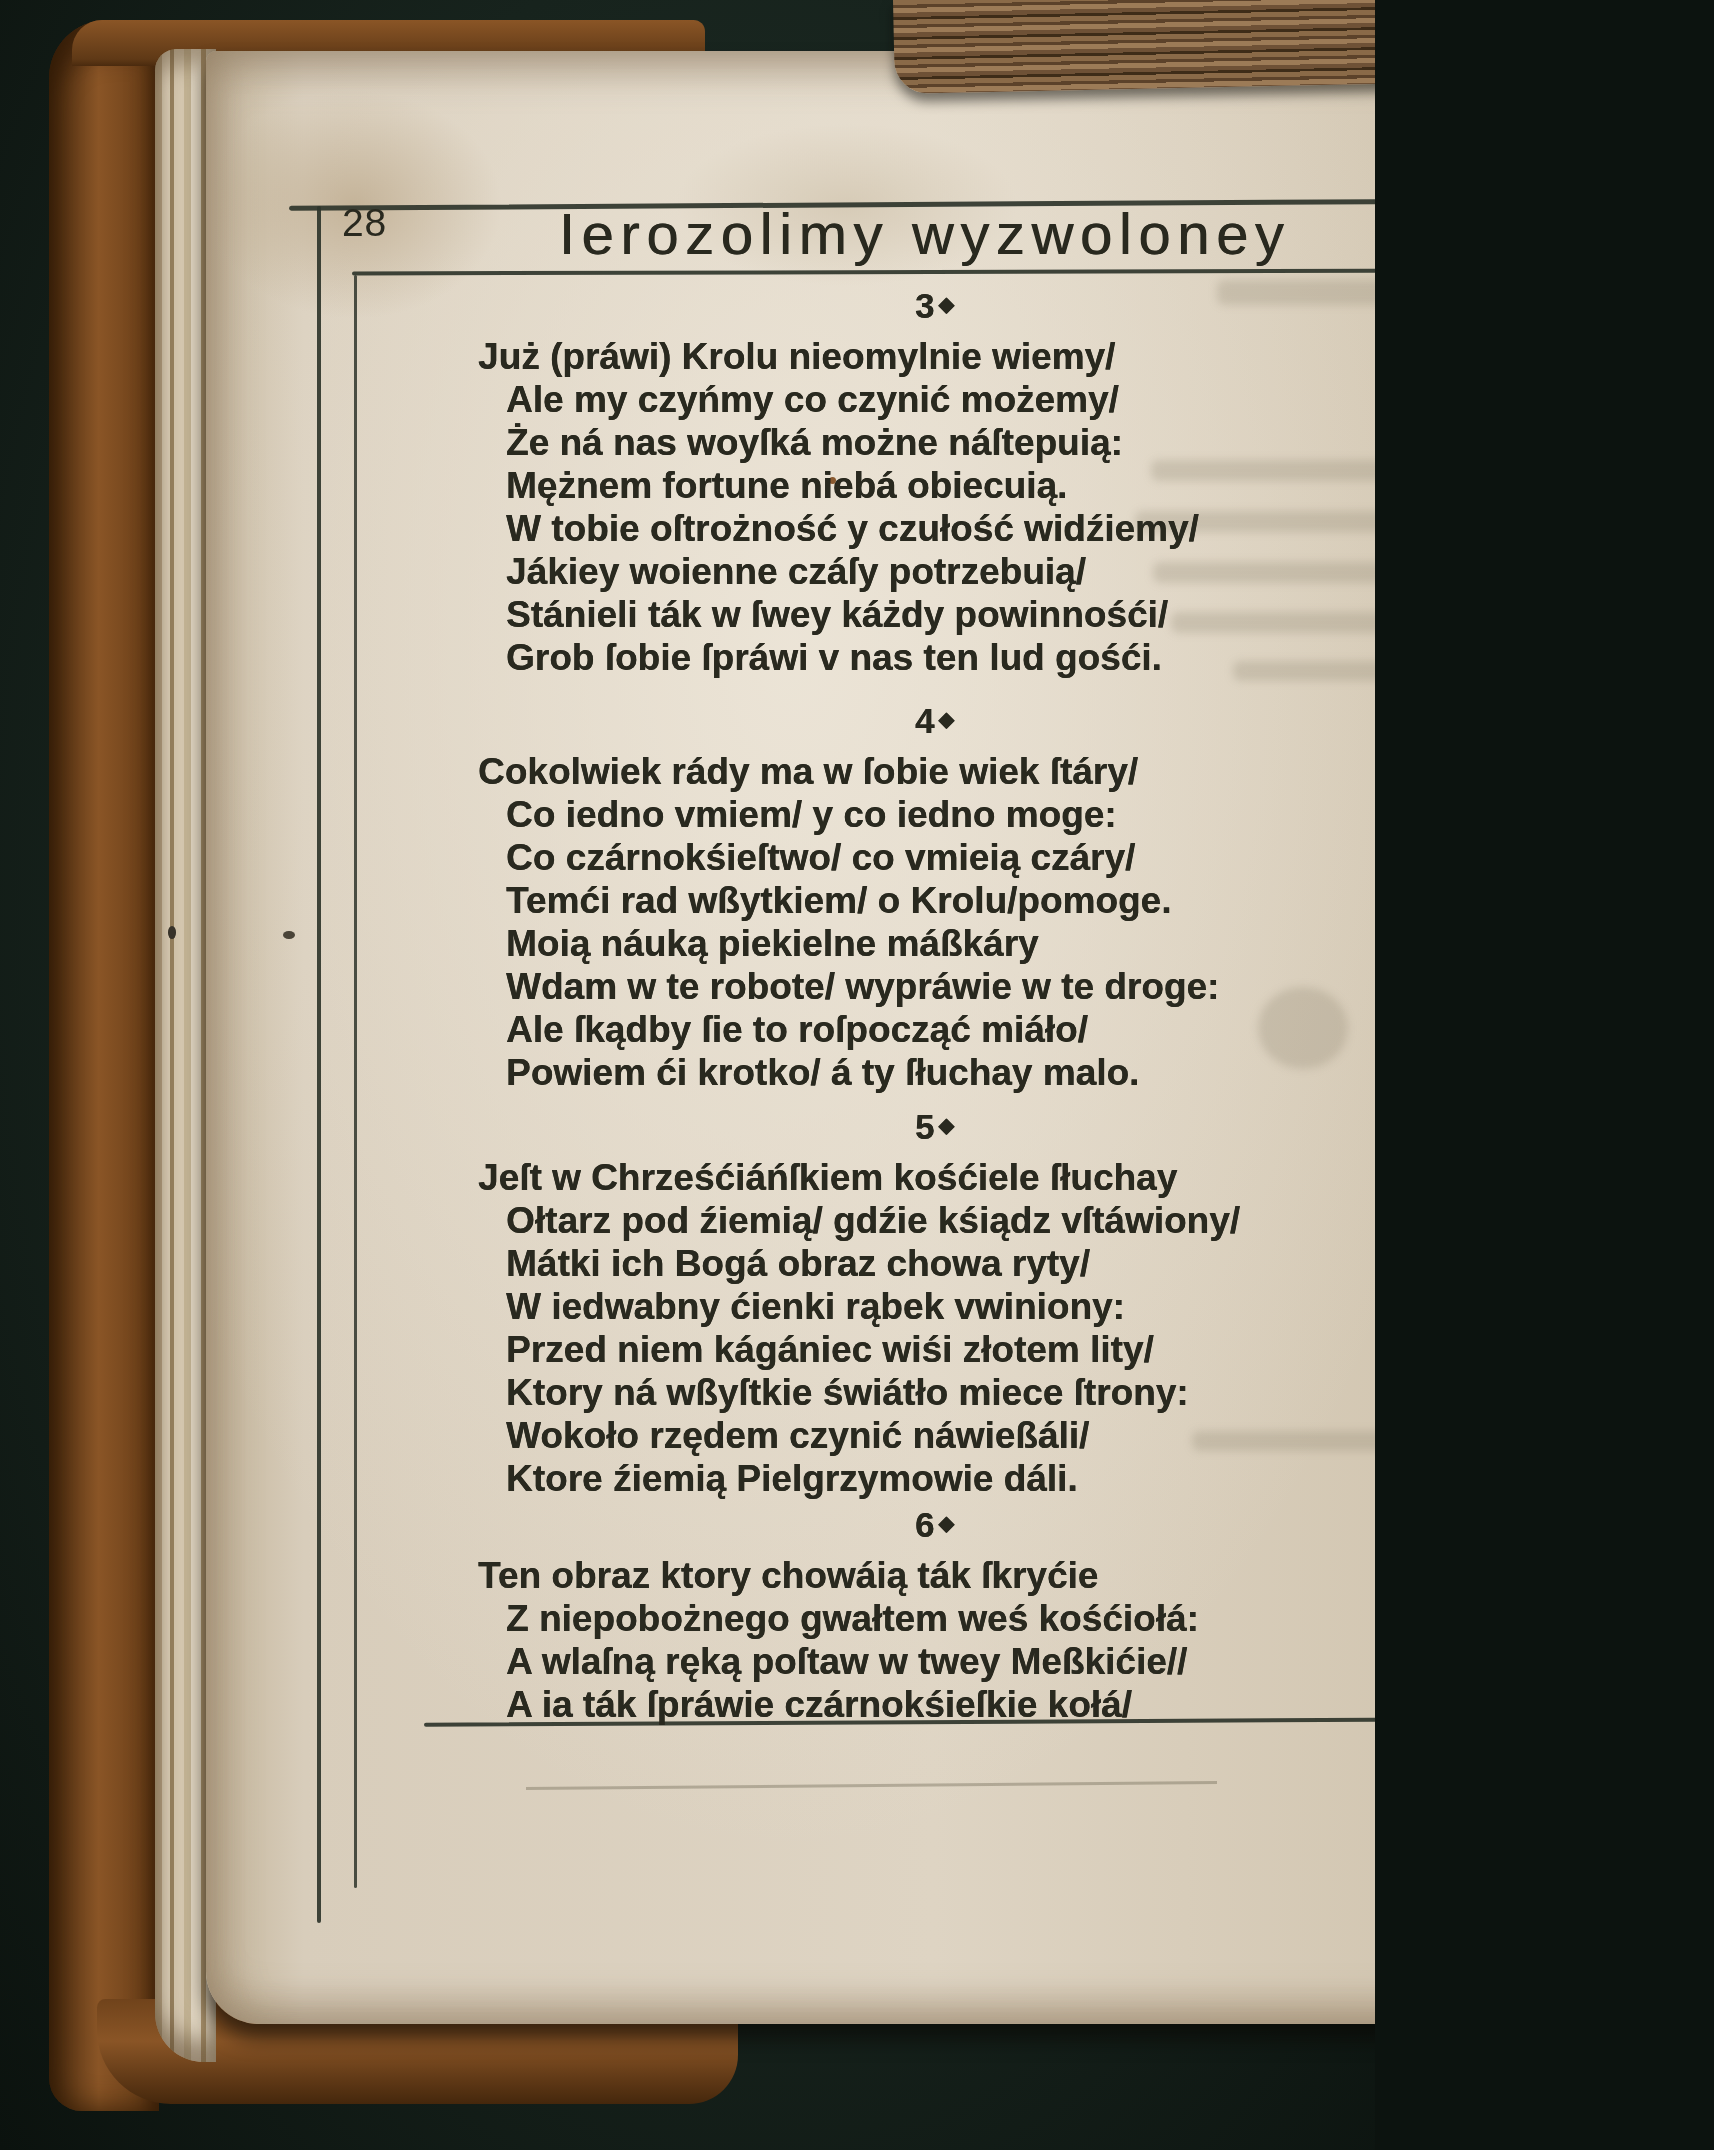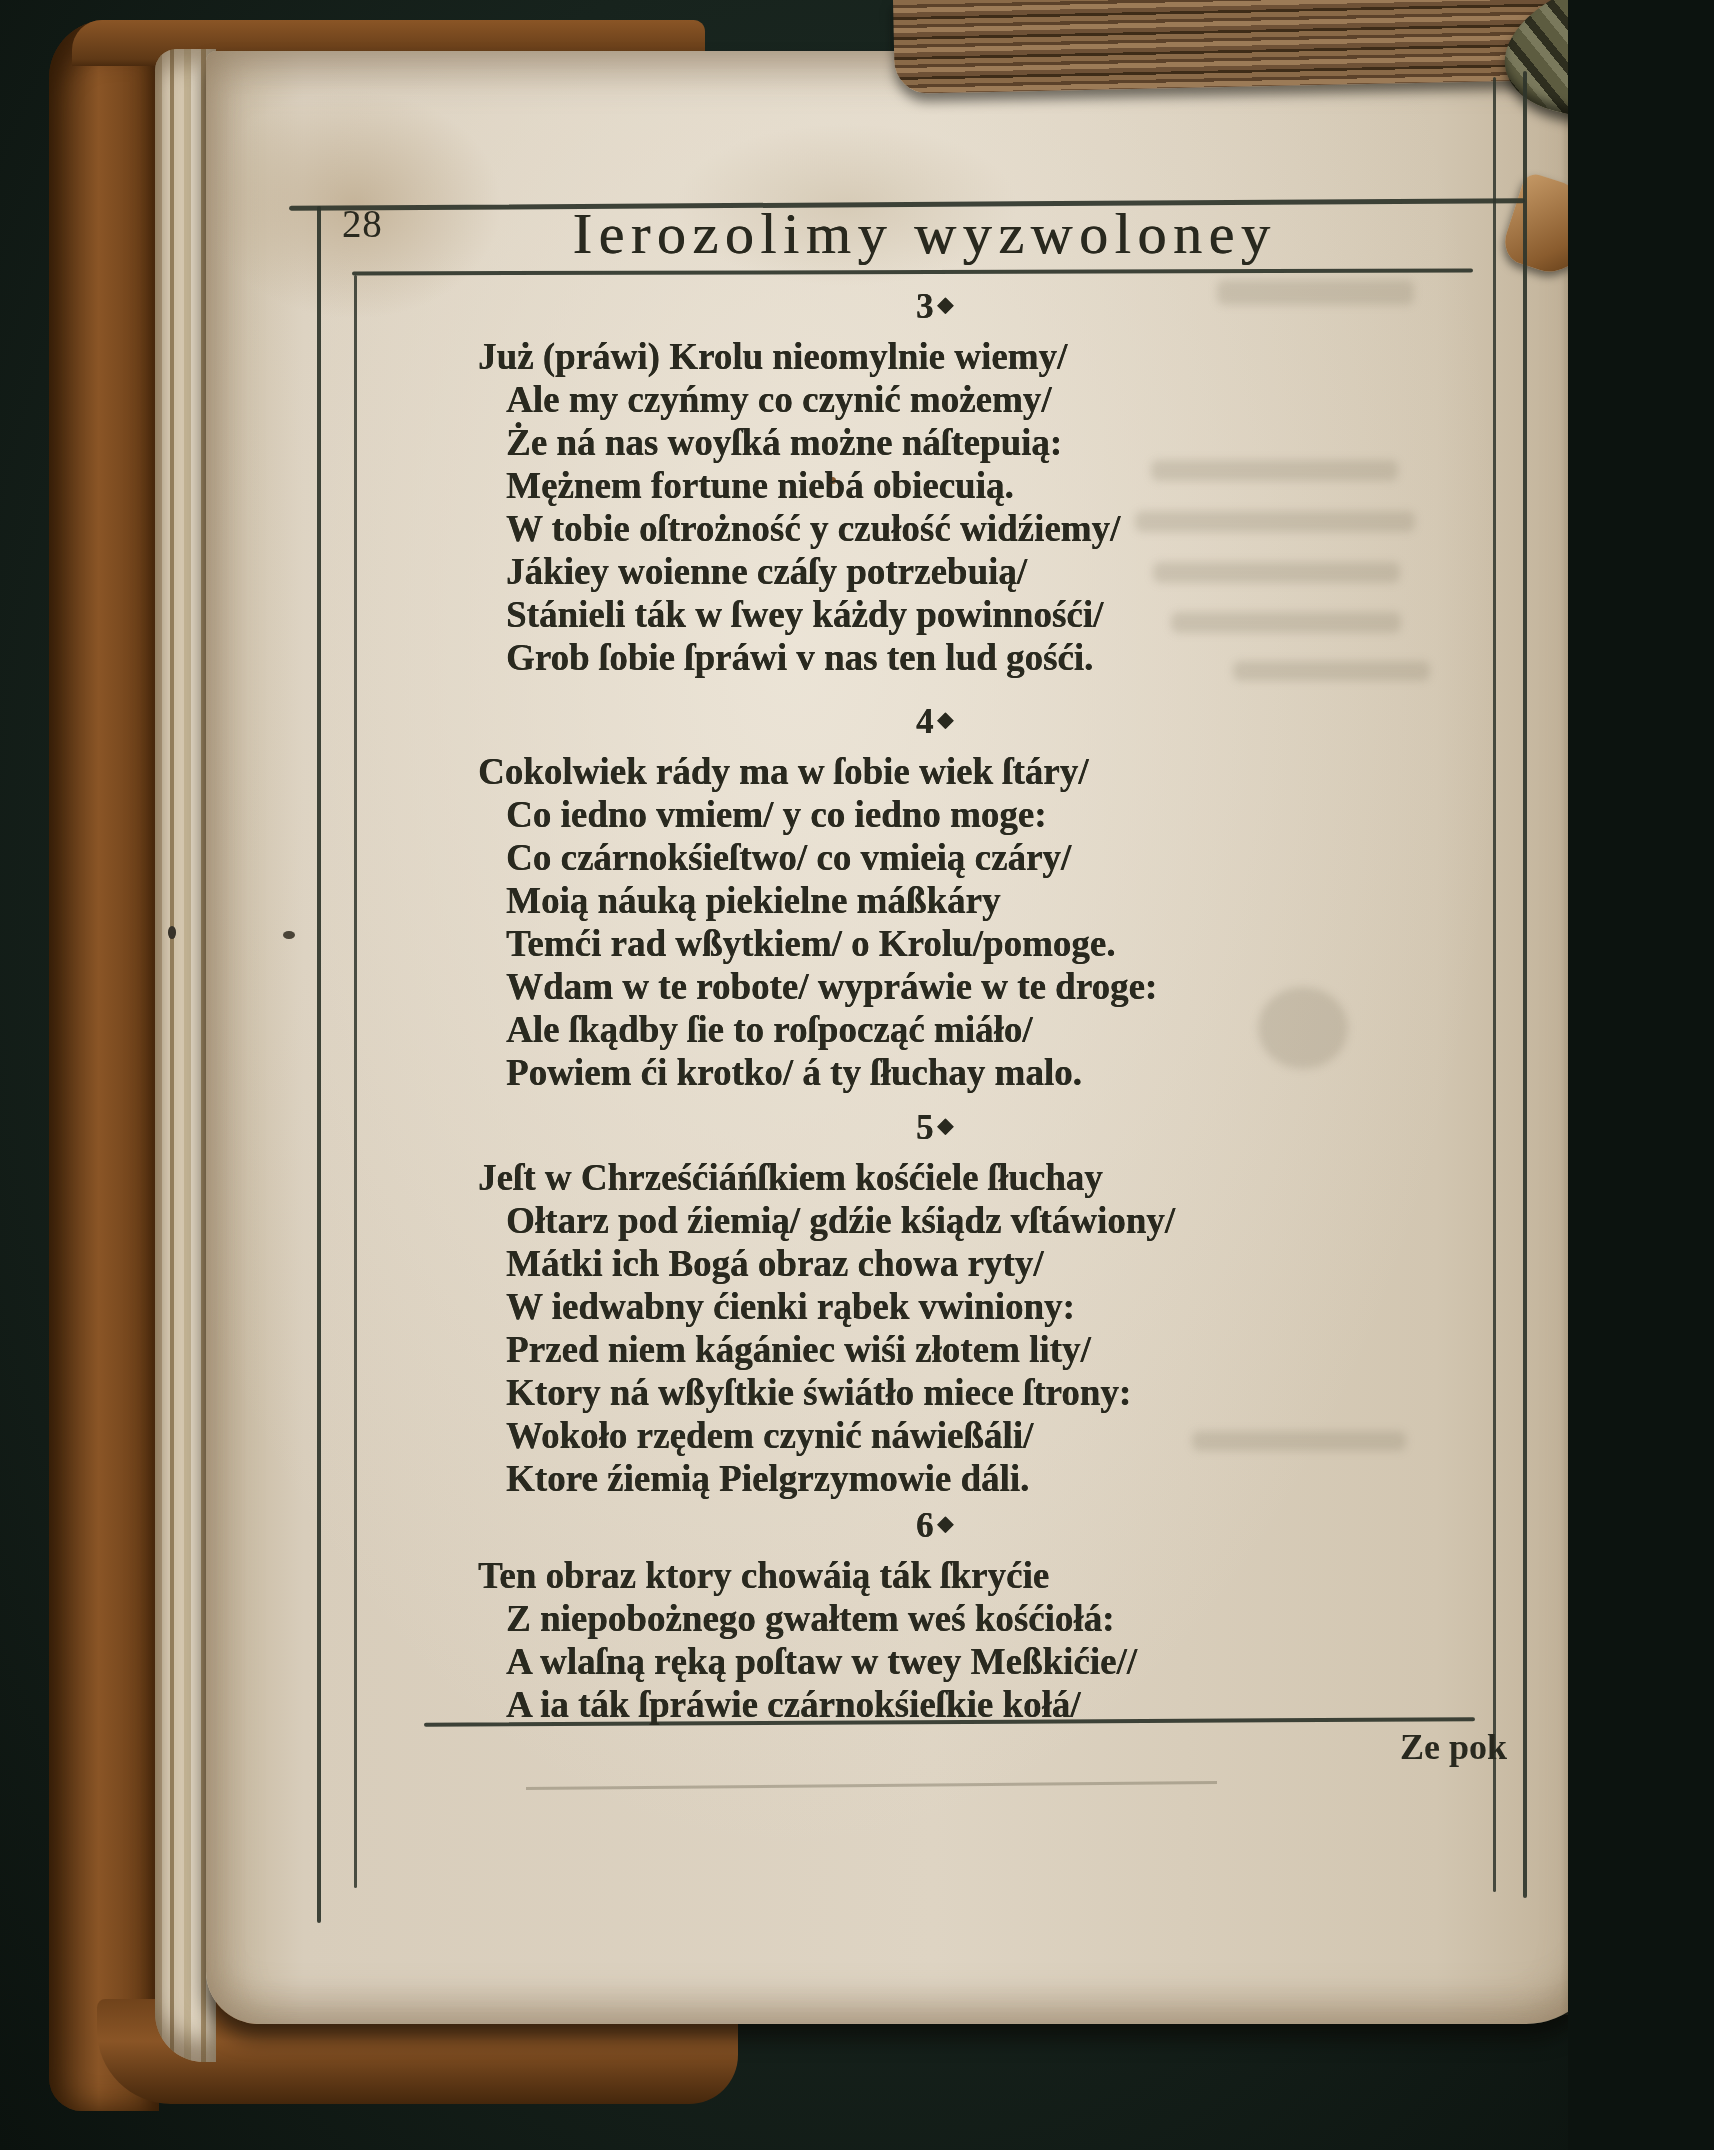--- a/index.html
+++ b/index.html
@@ -1,17 +1,17 @@
 <!DOCTYPE html>
 <html style="font-size:13px"><head>
 <meta charset="utf-8">
 <style>
   html,body{margin:0;padding:0;background:#0c130f;}
-  .stage{position:relative;width:1568px;height:2151px;overflow:hidden;
-    font-family:Liberation Serif, serif;
+  .stage{position:relative;width:1375px;height:2151px;overflow:hidden;
+    font-family:Liberation Sans, sans-serif;
     background:radial-gradient(ellipse at 55% 42%, #23322a 0%, #17231d 55%, #0b120e 100%);}
   .abs{position:absolute;}
 
   
   .leather-spine{left:49px;top:20px;width:110px;height:2091px;
     background:linear-gradient(90deg,#46290e,#8a5526 45%,#70431b 82%,#583312);
     border-radius:58px 0 0 33px;box-shadow:inset 0 0 30px #331c06, inset 0 33px 25px rgba(40,20,5,.5);}
   .leather-top{left:72px;top:20px;width:633px;height:46px;
     background:linear-gradient(180deg,#8a5526,#5f3916 85%,#4a2a0e);
     border-radius:30px 11.5px 0 0;}
@@ -132,22 +132,22 @@
       <div class="vl cont">Jákiey woienne czáſy potrzebuią/</div>
       <div class="vl cont">Stánieli ták w ſwey káżdy powinnośći/</div>
       <div class="vl cont">Grob ſobie ſpráwi v nas ten lud gośći.</div>
     </section>
 
     <section class="s4">
       <div class="stanza-head"><span>4</span><span class="orn">◆</span></div>
       <div class="vl">Cokolwiek rády ma w ſobie wiek ſtáry/</div>
       <div class="vl cont">Co iedno vmiem/ y co iedno moge:</div>
       <div class="vl cont">Co czárnokśieſtwo/ co vmieią czáry/</div>
+      <div class="vl cont">Temći rad wßytkiem/ o Krolu/pomoge.</div>
       <div class="vl cont">Moią náuką piekielne máßkáry</div>
-      <div class="vl cont">Temći rad wßytkiem/ o Krolu/pomoge.</div>
       <div class="vl cont">Wdam w te robote/ wypráwie w te droge:</div>
       <div class="vl cont">Ale ſkądby ſie to roſpocząć miáło/</div>
       <div class="vl cont">Powiem ći krotko/ á ty ſłuchay malo.</div>
     </section>
 
     <section class="s5">
       <div class="stanza-head"><span>5</span><span class="orn">◆</span></div>
       <div class="vl">Jeſt w Chrześćiáńſkiem kośćiele ſłuchay</div>
       <div class="vl cont">Ołtarz pod źiemią/ gdźie kśiądz vſtáwiony/</div>
       <div class="vl cont">Mátki ich Bogá obraz chowa ryty/</div>

